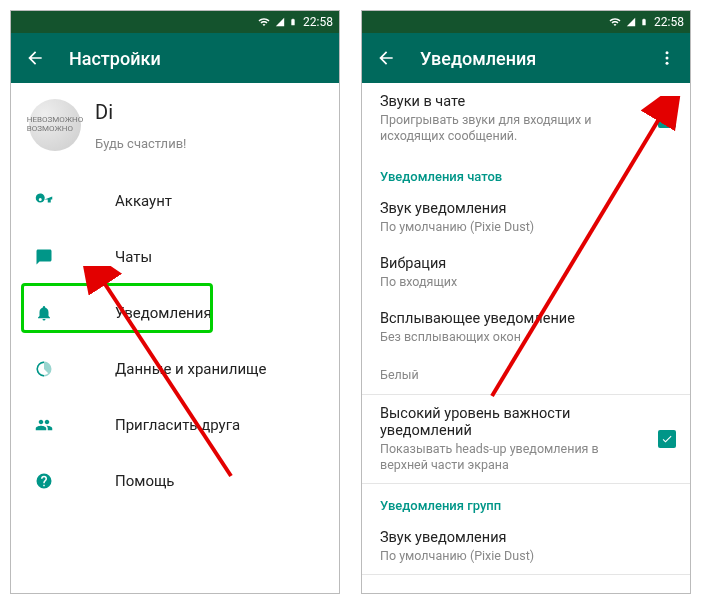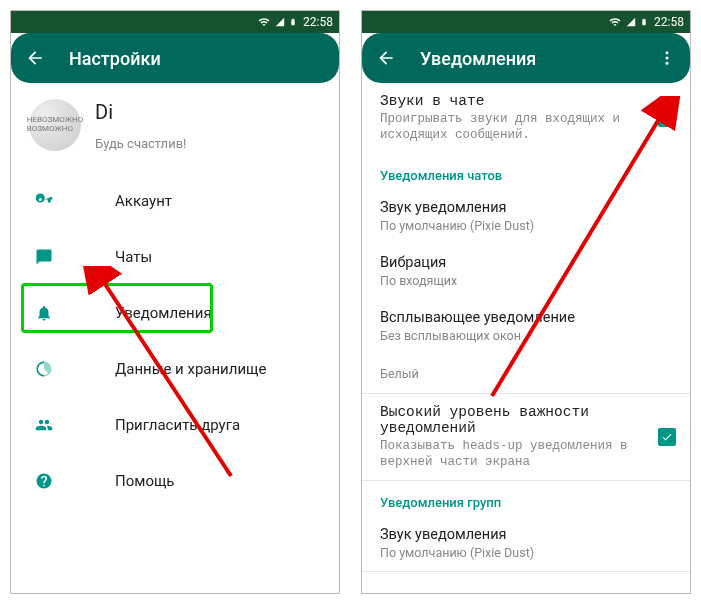--- a/index.html
+++ b/index.html
@@ -36,21 +36,20 @@
 
   
   .appbar {
     height: 50px;
     background: #00695c;
     display: flex;
     align-items: center;
     padding: 0 14px;
     gap: 24px;
     color:#fff;
-    border-radius:19px;
   }
   .appbar .title { font-size: 18px; font-weight: 500; }
   .appbar .menu  { margin-left:auto; }
 
   
   .profile {
     display:flex; align-items:center; gap:14px;
     padding: 16px 16px 22px 18px;
   }
   .avatar {
@@ -91,21 +90,21 @@
   }
   .divider { height:1px; background:#e5e5e5; margin: 0; }
   .checkbox {
     position:absolute; right:14px; top:50%;
     transform:translateY(-50%);
     width:18px; height:18px;
     background:#009688;
     border-radius:2px;
     display:flex; align-items:center; justify-content:center;
   }
-  .wide-item { padding-right: 48px; font-family: Liberation Mono, monospace; }
+  .wide-item { padding-right: 48px; }
 
   
   .arrow-svg { position:absolute; pointer-events:none; }
 </style>
 </head>
 <body>
 
 <div class="phone phone-left">
 
   <div class="statusbar">

